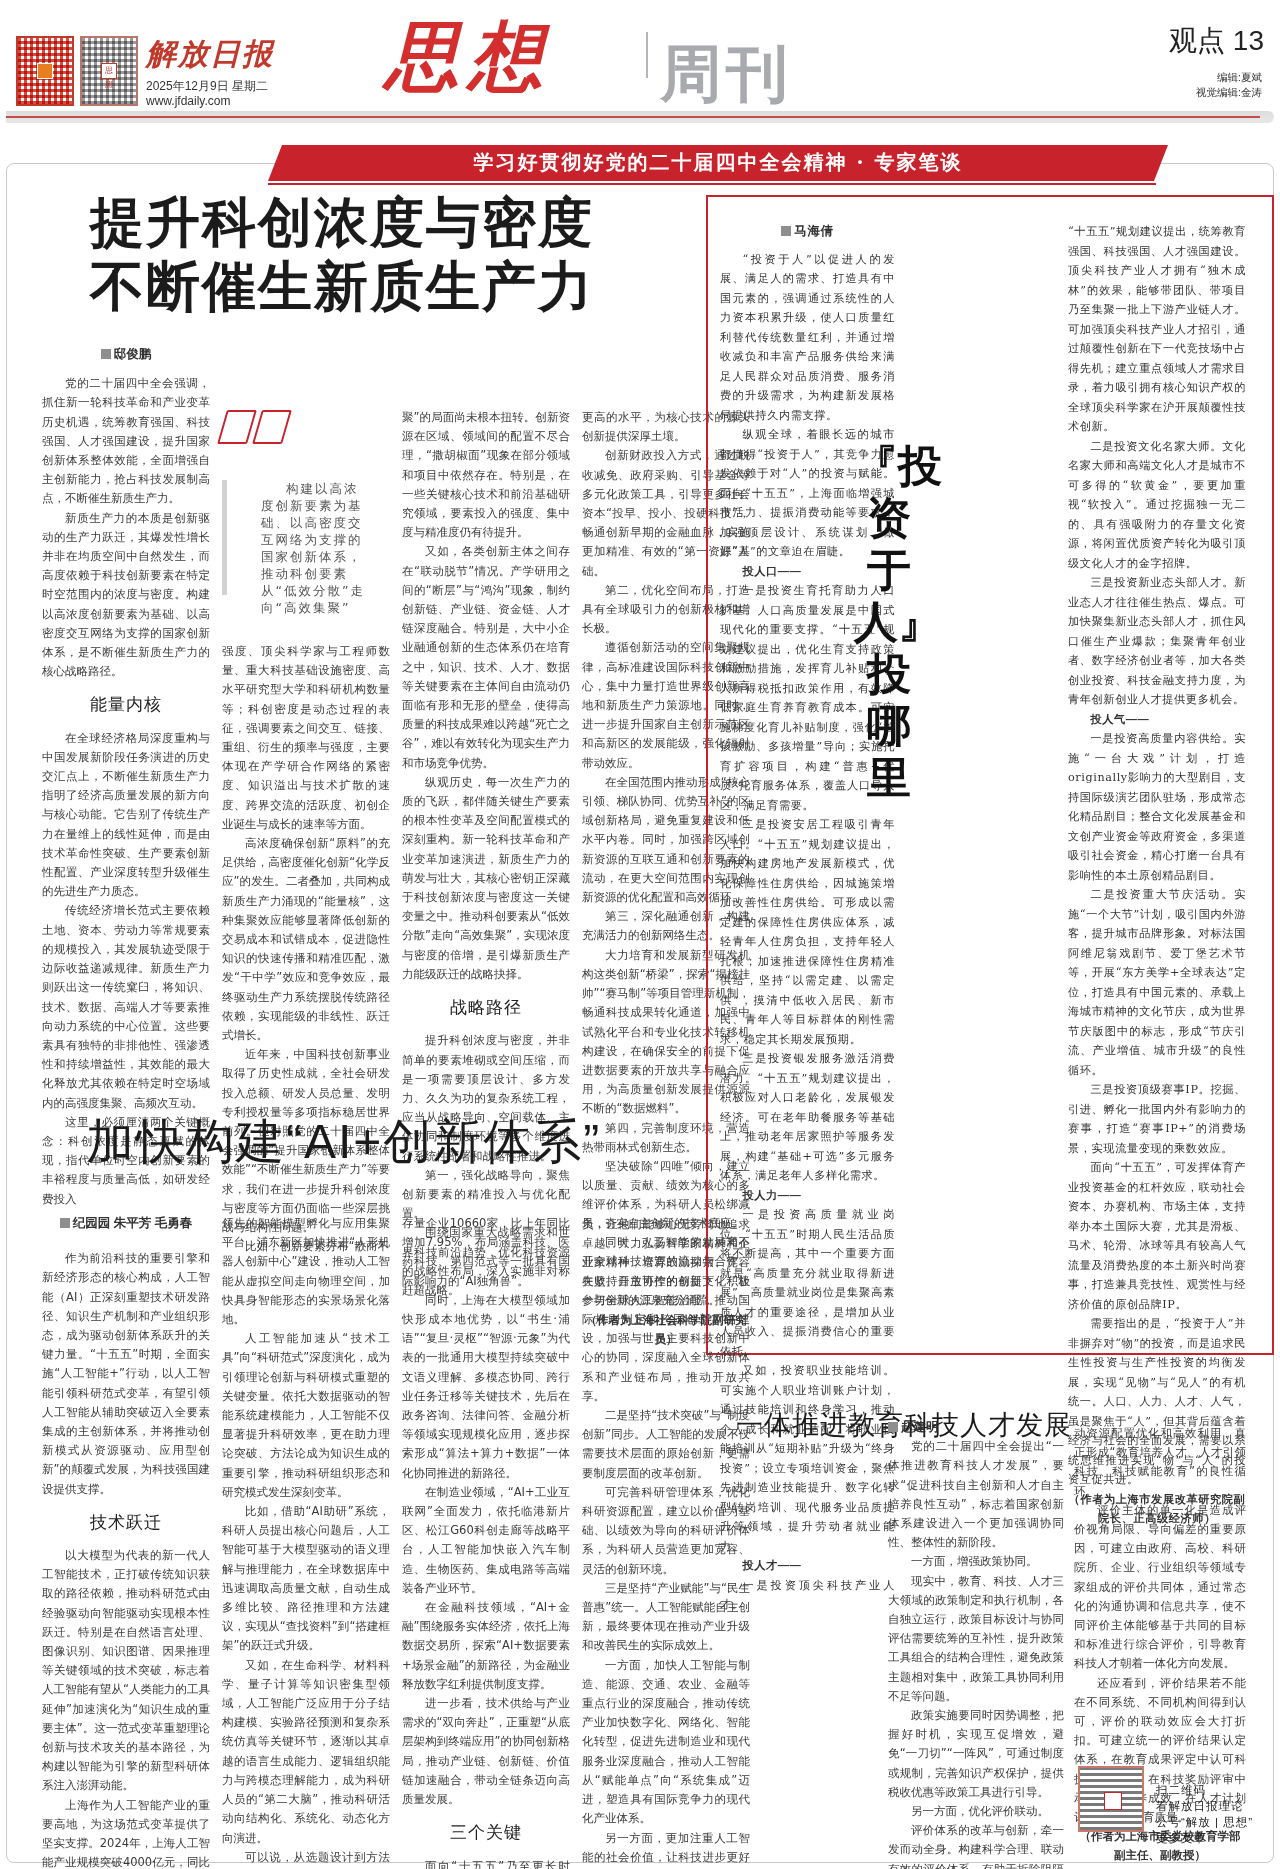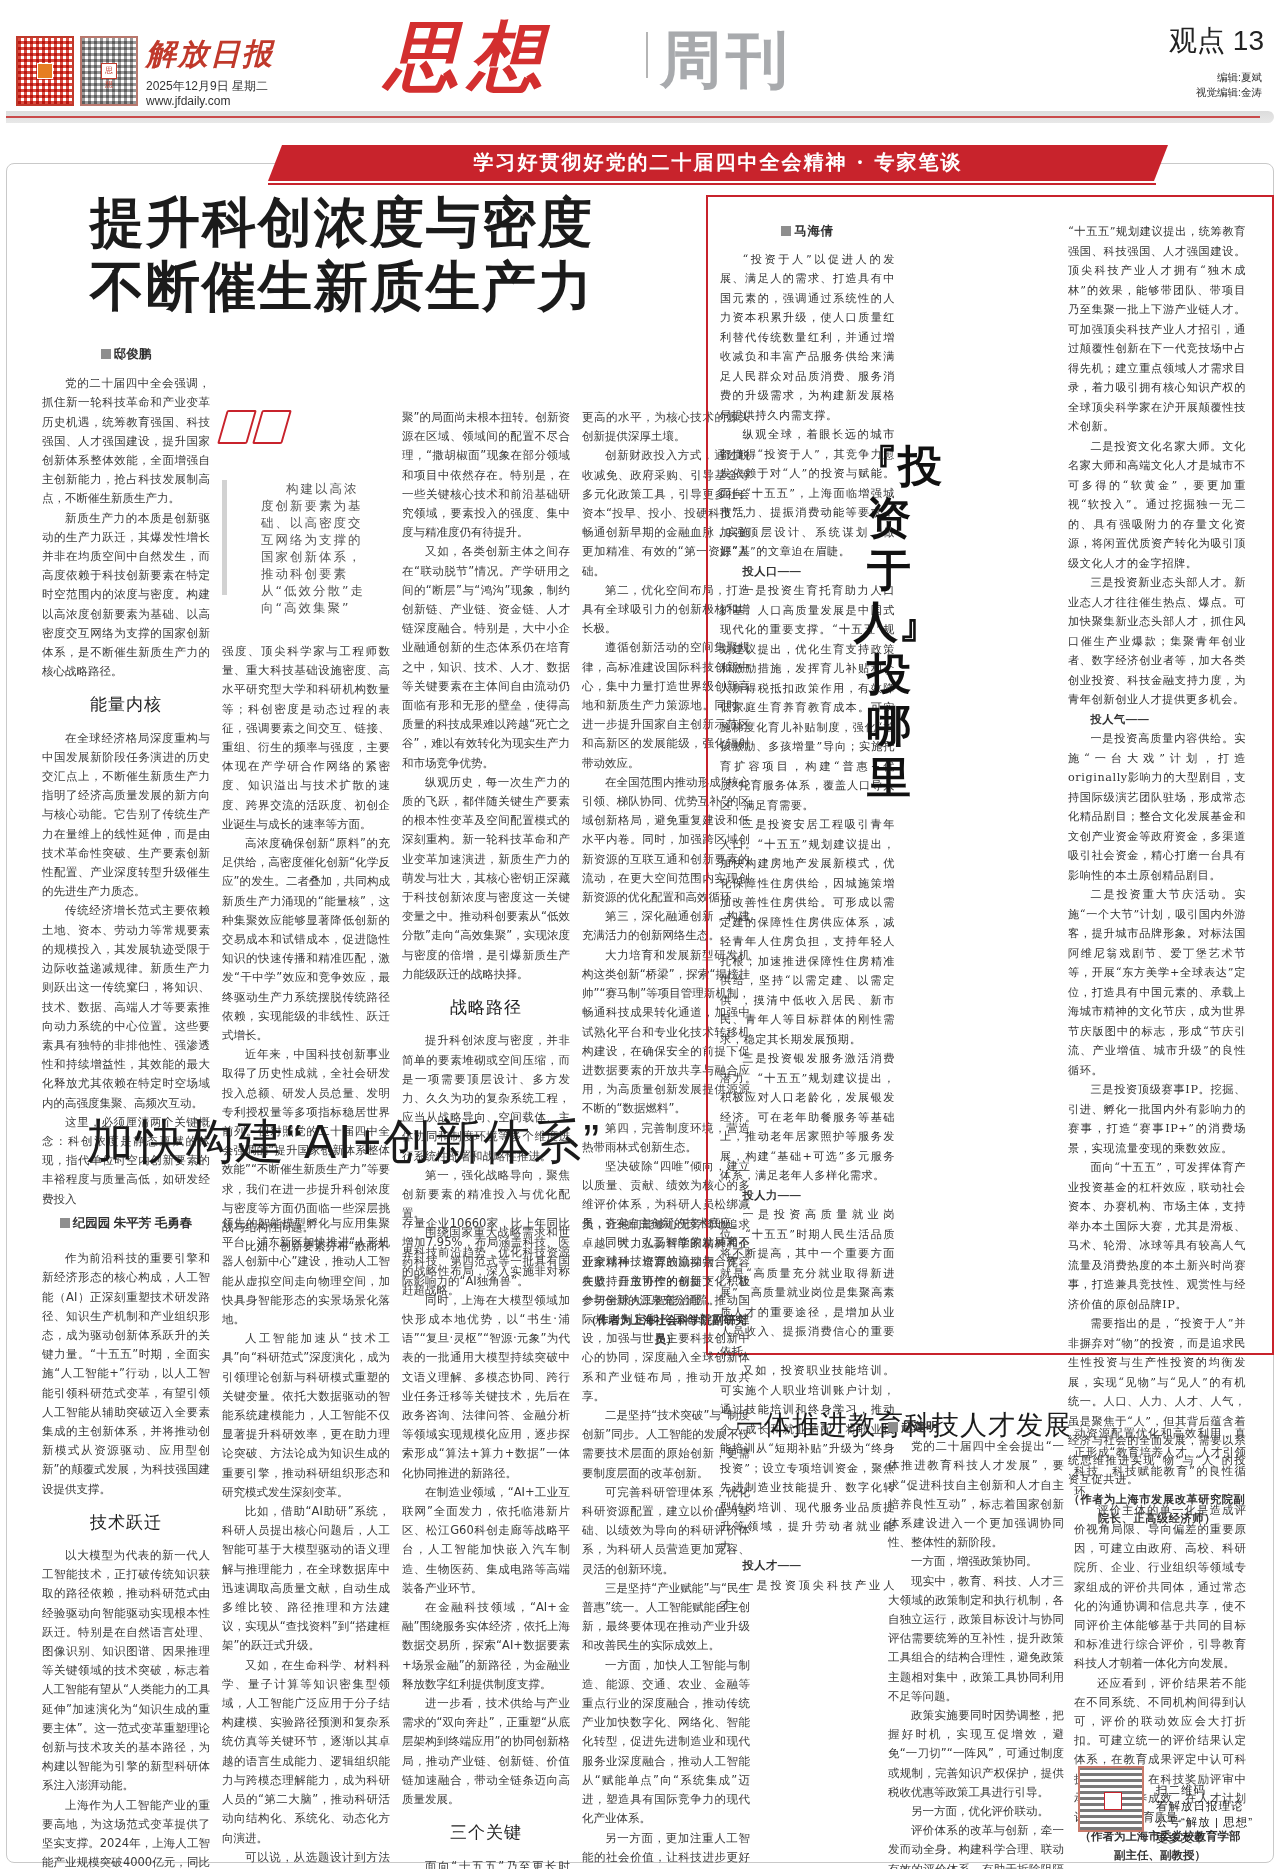--- a/index.html
+++ b/index.html
@@ -15,21 +15,21 @@
   .qr.q2 { left: 80px; border-color: #b9776c; background:
         repeating-linear-gradient(0deg, #9a9a9a 0 3px, #fff 3px 6px),
         repeating-linear-gradient(90deg, #9a9a9a 0 3px, #fff 3px 6px); }
   .qr .center { position: absolute; left: 50%; top: 50%; width: 16px; height: 16px; margin: -8px 0 0 -8px; background: #e67e22; border: 1px solid #fff; }
   .qr.q2 .center { background: #fff; border: 1px solid #c0392b; color: #c0392b; font-size: 8px; text-align: center; line-height: 14px; }
   .brand { position: absolute; left: 146px; top: 34px; font-size: 30px; color: #c0392b; font-style: italic; font-weight: bold; letter-spacing: 2px; font-family: "DejaVu Serif", serif; }
   .date { position: absolute; left: 146px; top: 78px; font-size: 12px; color: #333; font-family: "Liberation Sans", sans-serif; }
   .site { position: absolute; left: 146px; top: 94px; font-size: 12px; color: #333; font-family: "Liberation Sans", sans-serif; }
   .sixiang { position: absolute; left: 385px; top: 8px; font-size: 74px; color: #d32f2f; font-weight: bold; font-style: italic; letter-spacing: 10px; font-family: "DejaVu Serif", serif; }
   .divider-v { position: absolute; left: 646px; top: 32px; width: 2px; height: 46px; background: #b5b5b5; }
-  .zhoukan { position: absolute; left: 660px; top: 18px; font-size: 62px; color: #a8aaad; font-weight: bold; letter-spacing: 4px; font-family: "DejaVu Serif", serif; }
+  .zhoukan { position: absolute; left: 660px; top: 32px; font-size: 62px; color: #a8aaad; font-weight: bold; letter-spacing: 4px; font-family: "DejaVu Serif", serif; }
   .section-name { position: absolute; right: 16px; top: 22px; font-size: 28px; color: #222; font-family: "Liberation Sans", sans-serif; }
   .editor { position: absolute; right: 18px; top: 70px; font-size: 10.5px; color: #333; text-align: right; line-height: 15px; font-family: "Liberation Sans", sans-serif; }
   .rule { position: absolute; left: 6px; top: 111px; width: 1268px; height: 12px; background: linear-gradient(#dcdcdc, #e8e8e8); border-radius: 0 6px 6px 0; }
   .rule::after { content: ""; position: absolute; left: 0; right: 14px; top: 5px; height: 2px; background: #c94a4a; }
 
   
   .banner { position: absolute; left: 268px; top: 145px; width: 900px; height: 40px; }
   .banner-bg { position: absolute; left: 0; top: 0; right: 0; bottom: 4px; background: #c8232c; clip-path: polygon(14px 0, 100% 0, calc(100% - 14px) 100%, 0 100%); }
   .banner-line { position: absolute; left: 0; right: 12px; bottom: 0; height: 2px; background: #c8232c; }
   .banner-text { position: absolute; left: 0; right: 0; top: 4px; text-align: center; color: #fff; font-size: 20px; font-weight: bold; letter-spacing: 2px; }

